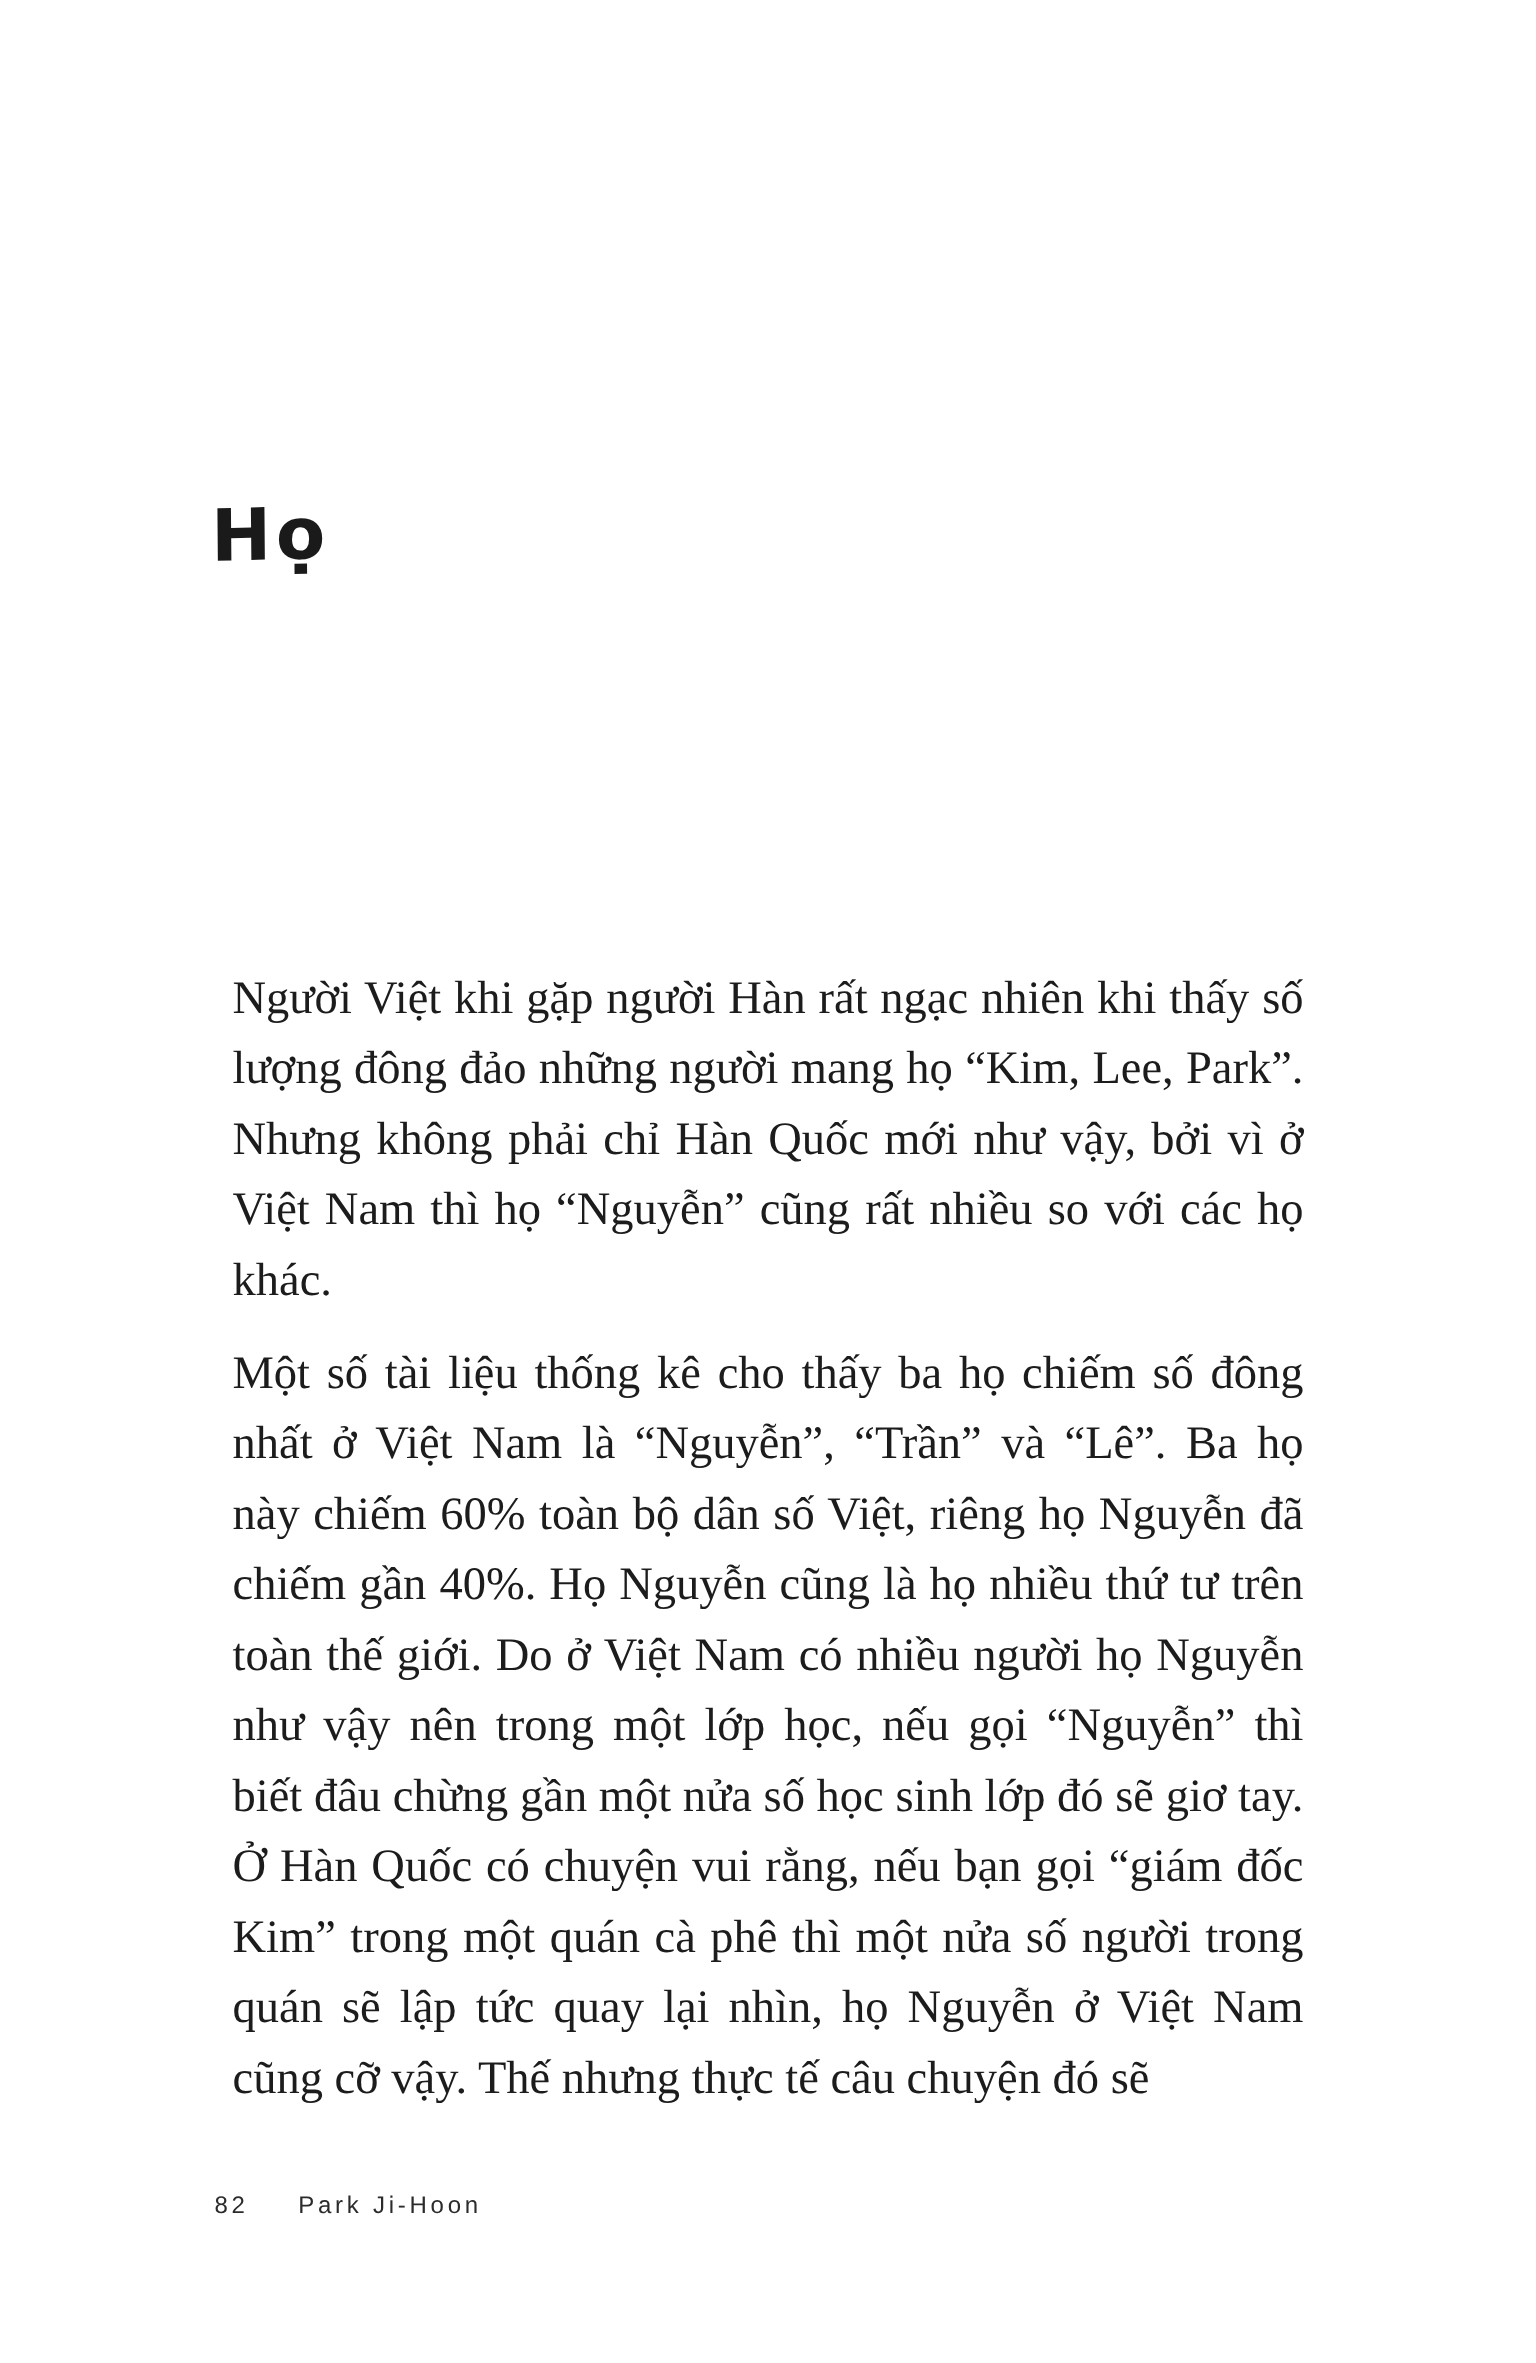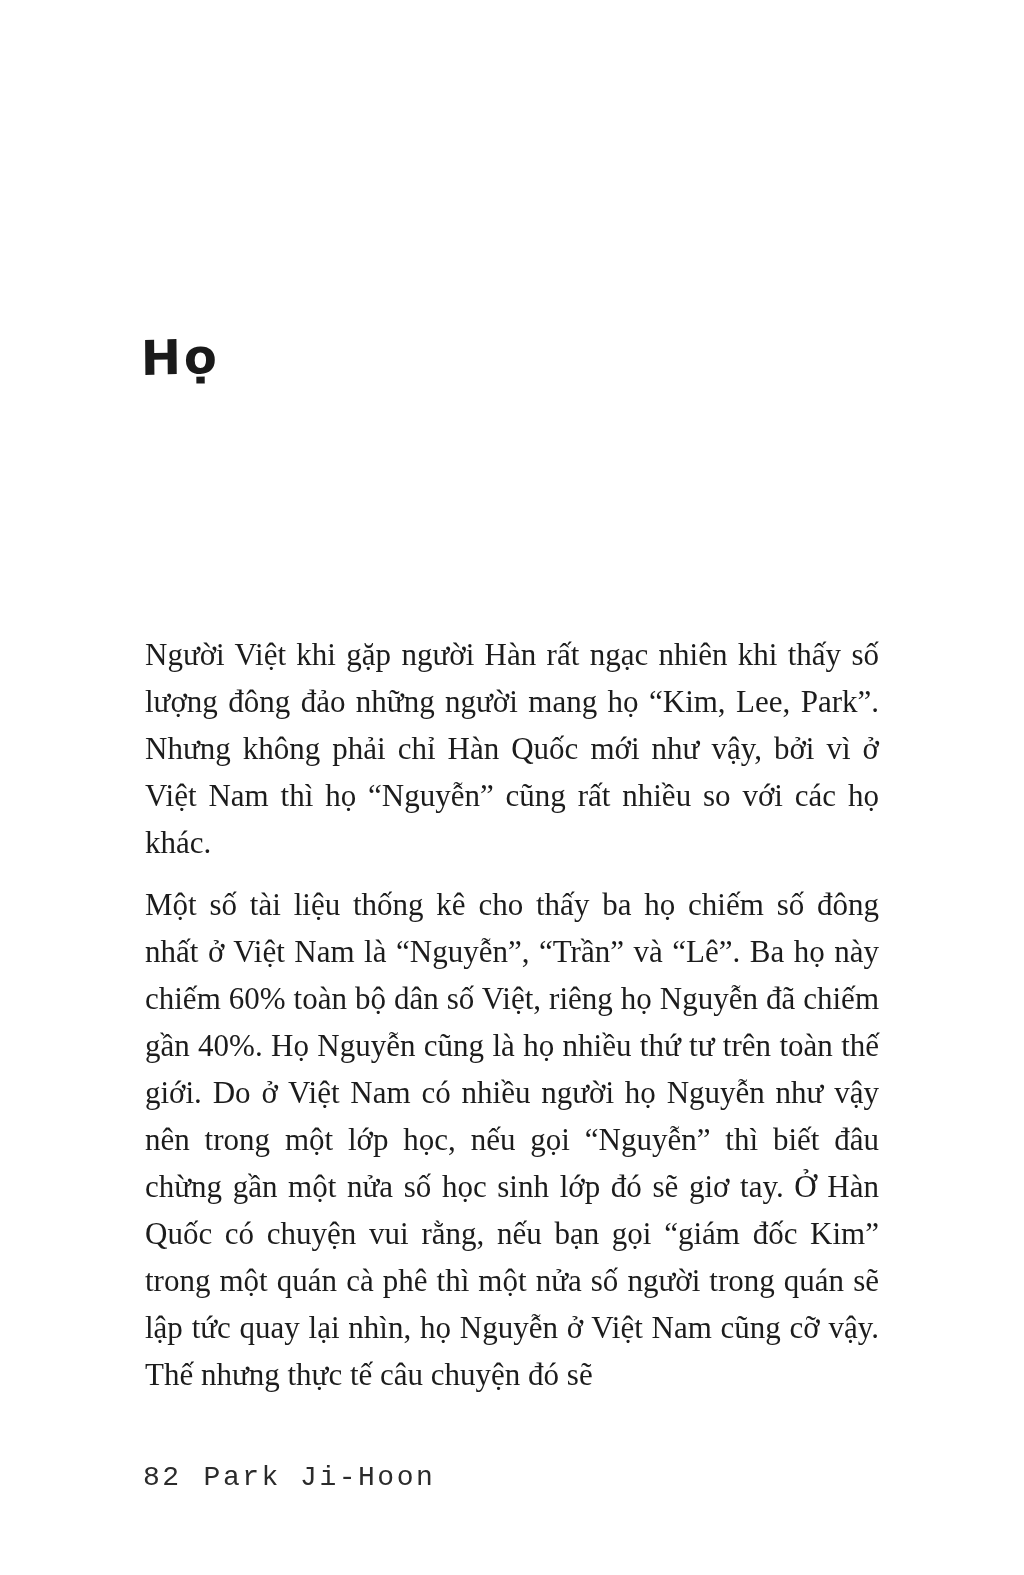--- a/index.html
+++ b/index.html
@@ -38,35 +38,35 @@
     top: 629px;
     width: 738px;
     font-family: "Liberation Serif", "DejaVu Serif", serif;
     font-size: 31px;
     line-height: 47px;
     color: #1c1c1c;
     text-align: justify;
     text-justify: inter-word;
   }
   .body-text p {
-    margin: 2px;
+    margin: 12px;
     font-family: Liberation Serif, serif;
   }
   .body-text p + p {
     margin-top: 15px;
   }
   .page-footer {
     position: absolute;
     left: 143px;
     top: 1462px;
     display: flex;
     align-items: baseline;
-    gap: 22px;
-    font-family: Liberation Mono, monospace;
-    font-size: 28px;
+    gap: 33px;
+    font-family: Liberation Sans, sans-serif;
+    font-size: 16px;
     letter-spacing: 2.5px;
     color: #2b2b2b;
   }
 </style>
 </head>
 <body>
 
 <div class="page">
 
   <h1 class="chapter-title">Họ</h1>

